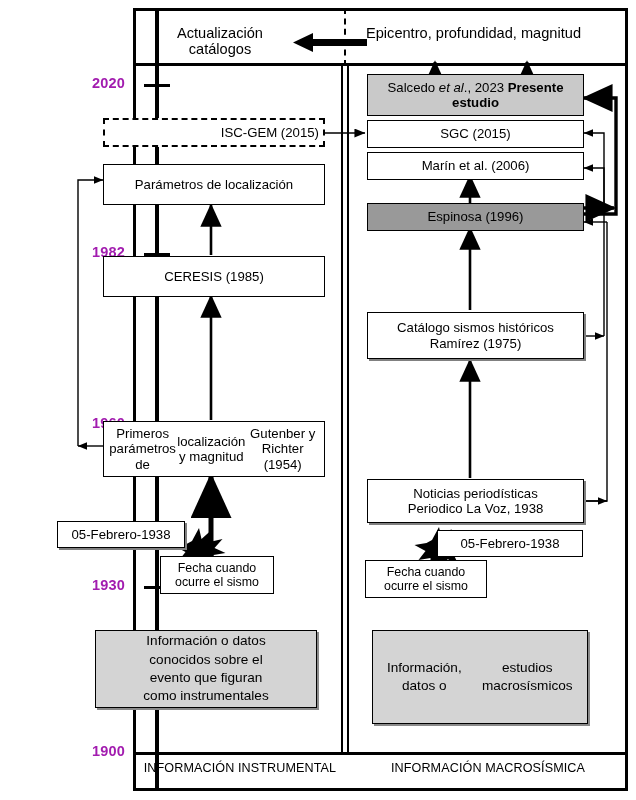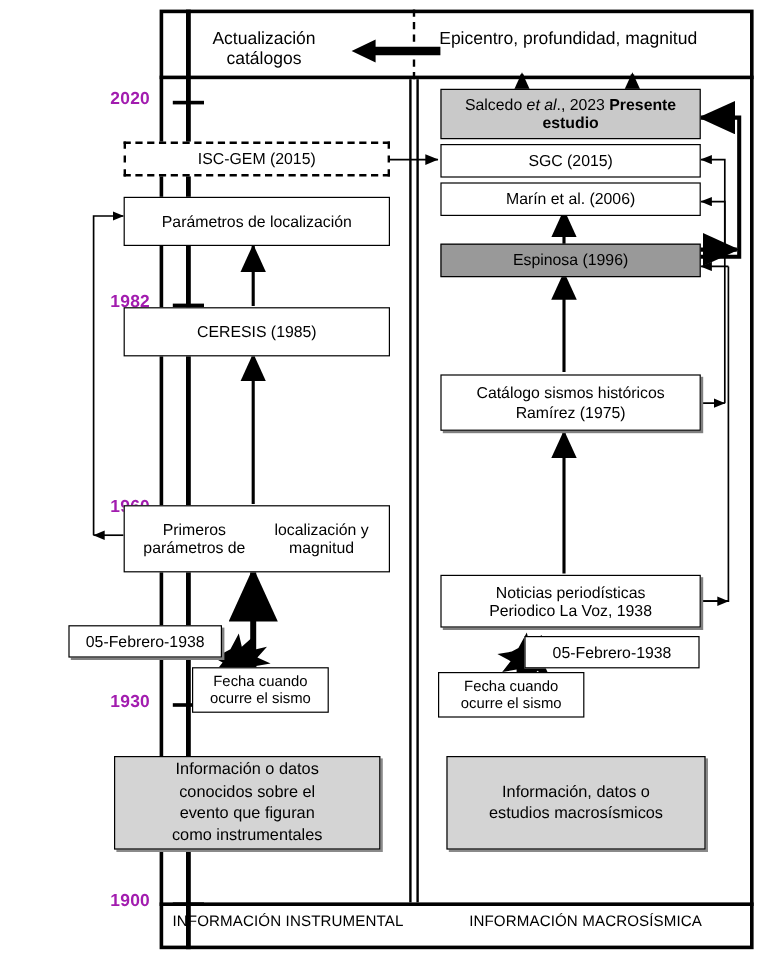--- a/index.html
+++ b/index.html
@@ -22,21 +22,21 @@
   .tick{position:absolute;width:26px;height:0;border-top:3px solid #000;left:144px;}
   .ylab{position:absolute;right:0;width:66px;text-align:right;font-size:14.5px;font-weight:bold;color:#a21caf;letter-spacing:.2px;}
 
   
   .box{position:absolute;box-sizing:border-box;border:1.6px solid #000;background:#fff;
        display:flex;align-items:center;justify-content:center;text-align:center;
        font-size:13.2px;color:#000;line-height:1.16;padding:2px 4px;}
   .box.shadow{box-shadow:2px 2px 0 0 #808080;}
   .box.grey{background:#c9c9c9;}
   .box.darkgrey{background:#999999;}
-  .box.dashed{border:2.5px dashed #000;}
+  .box.dashed{border:2.5px dashed #000;justify-content:flex-end;}
   .box.small{font-size:12.4px;}
   .box.legend{background:#d4d4d4;font-size:13.6px;line-height:1.35;border:1.6px solid #000;box-shadow:2px 2px 0 0 #8a8a8a;}
 
   .footer-lab{position:absolute;top:761px;font-size:12.6px;font-weight:normal;letter-spacing:.1px;text-align:center;color:#000;}
   .hdr-text{position:absolute;top:25px;font-size:14.6px;color:#000;}
 
   svg.lay{position:absolute;left:0;top:0;width:636px;height:800px;pointer-events:none;}
   .it{font-style:italic;}
   .bd{font-weight:bold;}
 </style>
@@ -140,20 +140,21 @@
     <span>Parámetros de localización</span>
   </div>
 
   <div class="box" style="left:103px;top:256px;width:222px;height:41px;">
     <span>CERESIS (1985)</span>
   </div>
 
   <div class="box" style="left:103px;top:421px;width:222px;height:56px;flex-direction:row;">
     <span>Primeros parámetros de</span>
     <span>localización y magnitud</span>
+    <span>Gutenber y Richter (1954)</span>
   </div>
 
   <div class="box shadow" style="left:57px;top:521px;width:128px;height:27px;">
     <span>05-Febrero-1938</span>
   </div>
 
   <div class="box small" style="left:160px;top:556px;width:114px;height:38px;flex-direction:column;">
     <span>Fecha cuando</span>
     <span>ocurre el sismo</span>
   </div>
@@ -196,21 +197,21 @@
 
   <div class="box" style="left:437px;top:530px;width:146px;height:27px;">
     <span>05-Febrero-1938</span>
   </div>
 
   <div class="box small" style="left:365px;top:560px;width:122px;height:38px;flex-direction:column;">
     <span>Fecha cuando</span>
     <span>ocurre el sismo</span>
   </div>
 
-  <div class="box legend" style="left:372px;top:630px;width:216px;height:78px;flex-direction:column;">
+  <div class="box legend" style="left:372px;top:630px;width:216px;height:94px;flex-direction:row;">
     <span>Información, datos o</span>
     <span>estudios macrosísmicos</span>
   </div>
 
   <div class="footer-lab" style="left:136px;width:208px;">INFORMACIÓN INSTRUMENTAL</div>
   <div class="footer-lab" style="left:350px;width:276px;">INFORMACIÓN MACROSÍSMICA</div>
 
 </div>
 
 </body></html>

